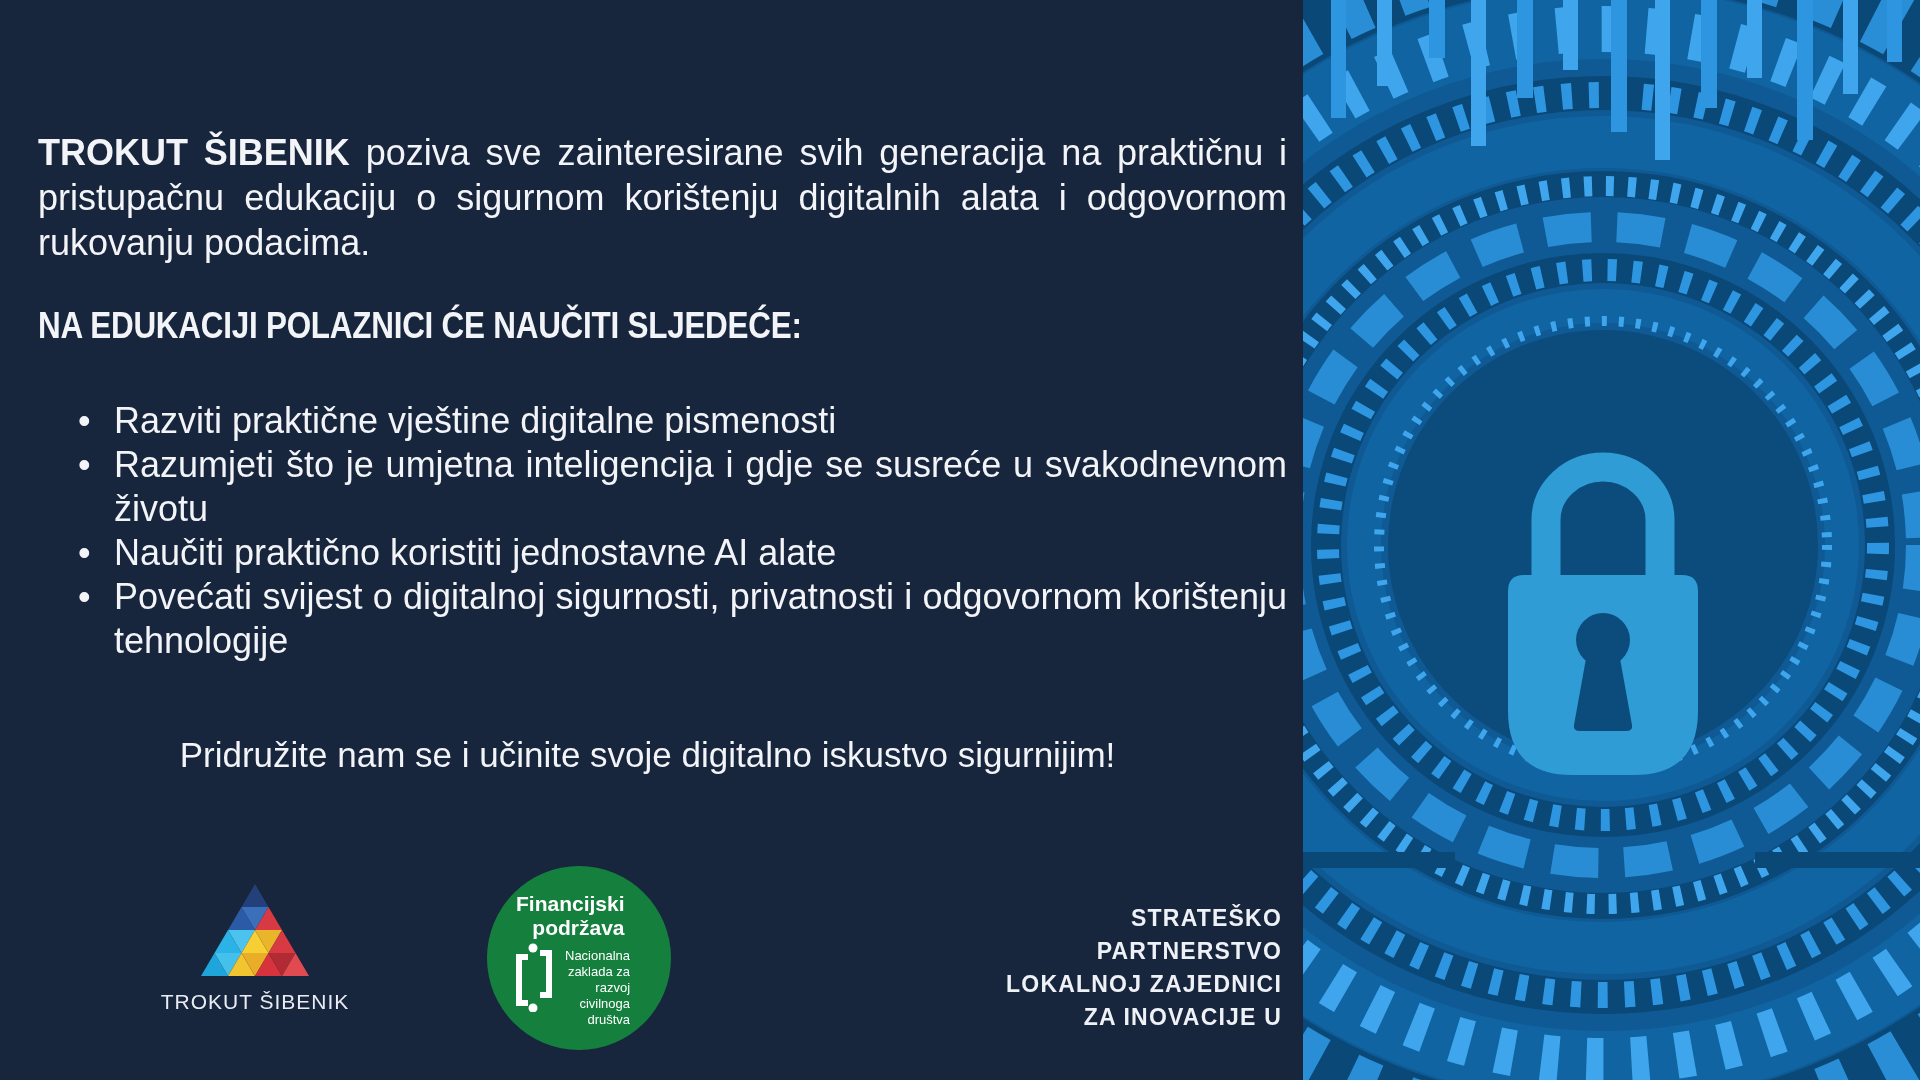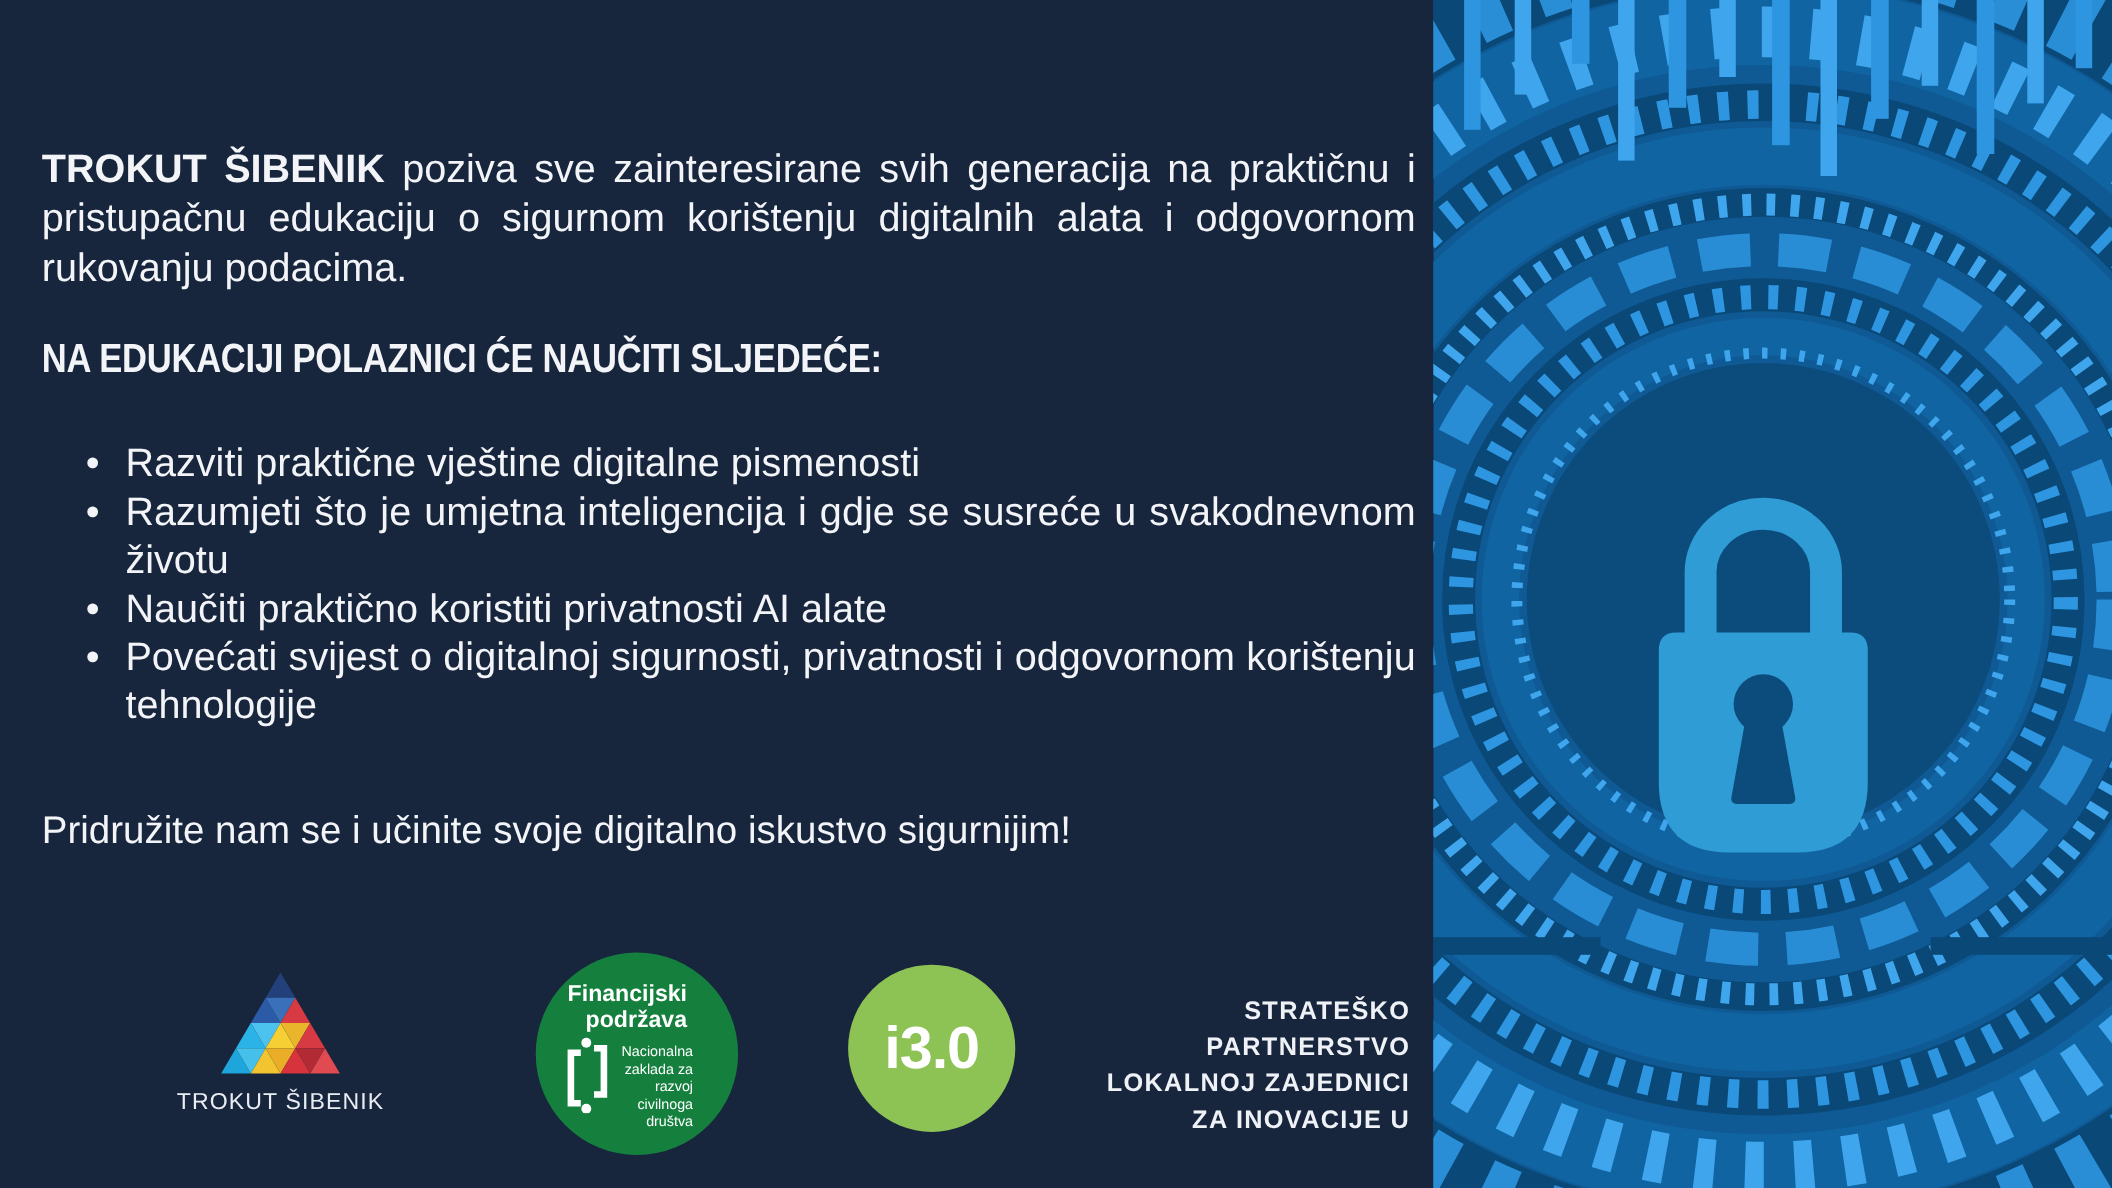--- a/index.html
+++ b/index.html
@@ -18,21 +18,21 @@
   .intro .b{ font-weight:700; }
   .section-heading{
     margin-top:40px; font-size:37px; font-weight:700;
     letter-spacing:-0.3px; white-space:nowrap;
     transform:scaleX(.85); transform-origin:left center;
   }
   .bullet-list{ margin-top:52px; list-style:none; }
   .bullet{ display:flex; font-size:36px; line-height:44px; }
   .bullet .dot{ width:40px; padding-left:4px; flex:none; margin-left:36px; }
   .bullet .btext{ flex:1; text-align:justify; }
-  .tagline{ margin-top:72px; font-size:35px; text-align:left; padding-right:30px; }
+  .tagline{ margin-top:72px; font-size:35px; text-align:center; padding-right:30px; }
 
   
   .logo-trokut{ position:absolute; left:160px; top:882px; width:190px; text-align:center; }
   .logo-trokut .tri{ display:block; margin:0 auto; }
   .logo-trokut .lbl{ margin-top:12px; font-size:21px; letter-spacing:1px; color:#e9edf3; }
 
   .logo-zaklada{
     position:absolute; left:487px; top:866px; width:184px; height:184px;
     border-radius:50%; color:#fff;
   }
@@ -69,21 +69,21 @@
       <li class="bullet">
         <span class="dot">•</span>
         <div class="btext">Razviti praktične vještine digitalne pismenosti</div>
       </li>
       <li class="bullet">
         <span class="dot">•</span>
         <div class="btext">Razumjeti što je umjetna inteligencija i gdje se susreće u svakodnevnom životu</div>
       </li>
       <li class="bullet">
         <span class="dot">•</span>
-        <div class="btext">Naučiti praktično koristiti privatnosti AI alate</div>
+        <div class="btext">Naučiti praktično koristiti jednostavne AI alate</div>
       </li>
       <li class="bullet">
         <span class="dot">•</span>
         <div class="btext">Povećati svijest o digitalnoj sigurnosti, privatnosti i odgovornom korištenju tehnologije</div>
       </li>
     </ul>
 
     <p class="tagline">Pridružite nam se i učinite svoje digitalno iskustvo sigurnijim!</p>
 
     <div class="logo-trokut">
@@ -121,23 +121,20 @@
       </svg>
       <div class="fz-org">
         <div>Nacionalna</div>
         <div>zaklada za</div>
         <div>razvoj</div>
         <div>civilnoga</div>
         <div>društva</div>
       </div>
     </div>
 
-    <div class="logo-i30" style="background: rgb(141, 194, 85);">
-      <span class="i30-text">i3.0</span>
-    </div>
 
     <div class="partnership">
       <div>STRATEŠKO PARTNERSTVO</div>
       <div>LOKALNOJ ZAJEDNICI</div>
       <div>ZA INOVACIJE U</div>
     </div>
   </div>
 
   <div class="right-panel">
     <svg width="617" height="1080" viewBox="0 0 617 1080">

